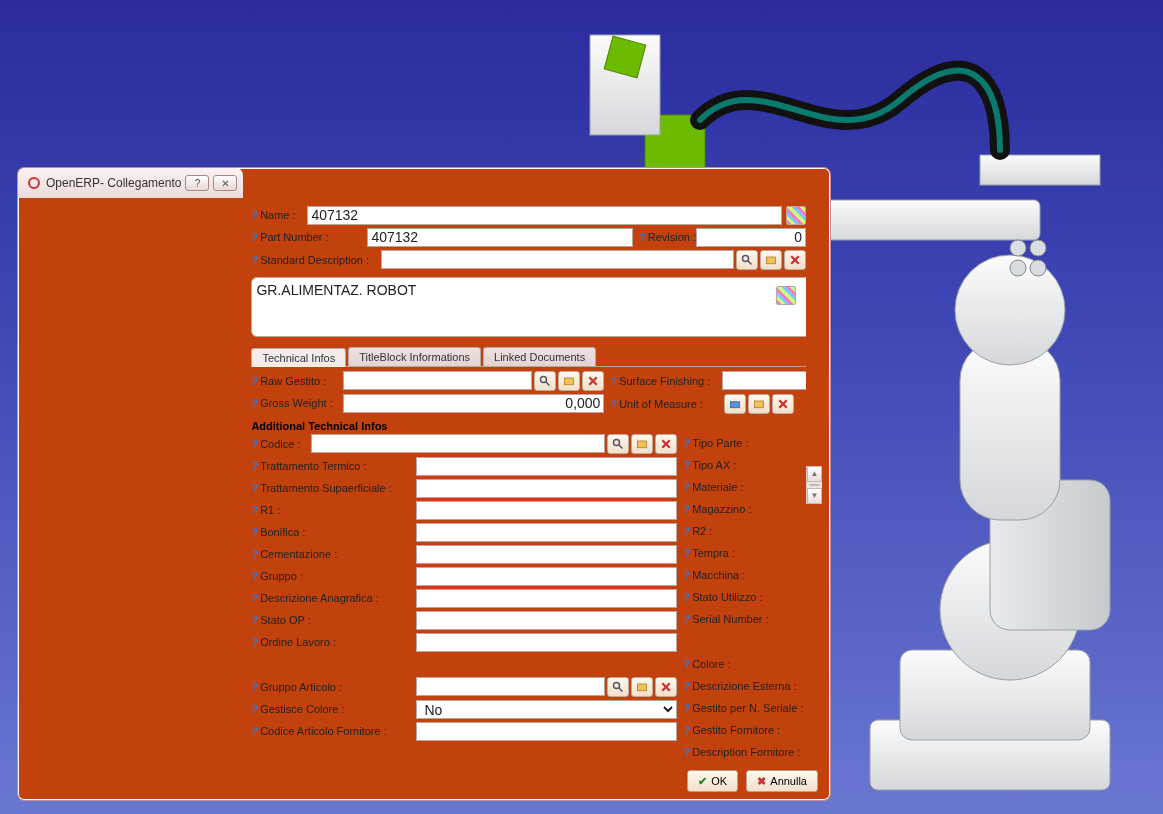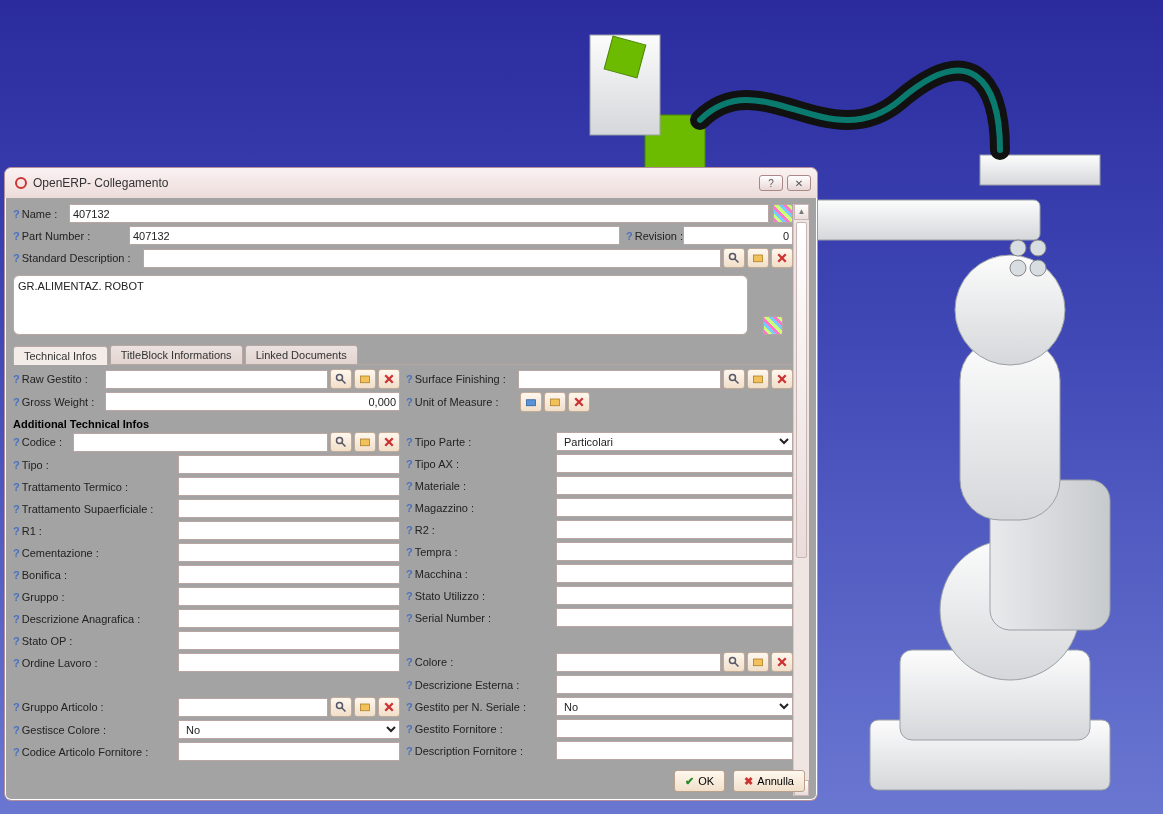--- a/index.html
+++ b/index.html
@@ -3,36 +3,36 @@
 <meta charset="utf-8">
 <style>
 * { box-sizing: border-box; margin: 0; padding: 0; font-family: "Segoe UI", Tahoma, sans-serif; }
 body { width: 1163px; height: 814px; background: linear-gradient(180deg, #2b2b9e 0%, #3f47b5 40%, #6a77d1 100%); position: relative; overflow: hidden; }
 
 
 #robot { position: absolute; inset: 0; pointer-events: none; }
 #robot svg { width: 100%; height: 100%; }
 
 
-.dialog { position: absolute; left: 4px; top: 167px; width: 814px; height: 634px; background: #a3a3a3; border: 1px solid #b58f99; border-radius: 7px; box-shadow: 0 0 0 1px #fff inset; display: flex; flex-direction: column; }
+.dialog { position: absolute; left: 17px; top: 167px; width: 814px; height: 634px; background: #c2410c; border: 1px solid #b58f99; border-radius: 7px; box-shadow: 0 0 0 1px #fff inset; display: flex; flex-direction: row; }
 .titlebar { height: 30px; background: linear-gradient(180deg,#faf2f2 0%, #ecdcda 100%); border-radius: 7px 7px 0 0; display:flex; align-items:center; padding:0 6px 0 10px; font-size:12px; color:#333; }
 .titlebar .t-icon { width:12px; height:12px; border:2px solid #cc3333; border-radius:50%; margin-right:6px; }
 .titlebar .spacer { flex:1; }
 .winbtn { width:24px; height:16px; margin-left:4px; border:1px solid #a88; border-radius:3px; background:linear-gradient(180deg,#fff,#e8d7d5); display:flex; align-items:center; justify-content:center; font-size:10px; color:#555; cursor:pointer;}
-.body { flex:1; padding:6px 8px 4px 8px; overflow:hidden; position:relative; display:flex; }
+.body { flex:1; padding:6px 8px 4px 8px; overflow:hidden; position:relative; display:flex;align-items:center; }
 .scroll-col { flex:1; overflow:hidden; }
 .vscroll { width:16px; background:#efe6e4; border-left:1px solid #d8c7c5; display:flex; flex-direction:column; }
 .vscroll .arrow { height:16px; border:1px solid #c9b6b4; background:linear-gradient(180deg,#fff,#eadcdb); font-size:8px; text-align:center; line-height:14px; color:#777;}
 .vscroll .track { flex:1; }
 .vscroll .thumb { height:60%; margin:2px; border:1px solid #c9b6b4; background:linear-gradient(180deg,#fff,#eadcdb); border-radius:2px;}
 
 .row { display:flex; align-items:center; margin-bottom:3px; }
 .lbl { font-size:11px; color:#222; display:flex; align-items:center; white-space:nowrap; }
 .lbl::before { content:"?"; color:#4a70c0; font-weight:bold; margin-right:2px; font-size:11px; }
-input.fld, .fld { height:19px; border:1px solid #b9a6a3; background:#fff; font-size:11px; padding:0 3px; color:#222; }
+input.fld, .fld { height:19px; border:1px solid #b9a6a3; background:#fff; font-size:14px; padding:0 3px; color:#222; }
 select.fld { height:19px; }
 textarea.fld { resize:none; }
 .iconbtn { width:22px; height:20px; border:1px solid #c2aa99; border-radius:3px; background:linear-gradient(180deg,#fff7ee,#f1dfc9); margin-left:2px; display:flex; align-items:center; justify-content:center; cursor:pointer; }
 .iconbtn svg { width:12px; height:12px; }
 .pushbtn { height:22px; padding:0 10px; border:1px solid #b9a08a; border-radius:3px; background:linear-gradient(180deg,#fff8ef,#f1e0ca); font-size:11px; display:flex; align-items:center; gap:4px; cursor:pointer;}
 
 .tabs { display:flex; border-bottom:1px solid #b8a6a3; margin-top:6px; }
 .tab { padding:3px 10px; font-size:11px; border:1px solid #b8a6a3; border-bottom:none; background:linear-gradient(180deg,#ece2df,#e2d4d1); margin-right:2px; border-radius:3px 3px 0 0; cursor:pointer; color:#333;}
 .tab.active { background:#f4ece9; position:relative; top:1px; }
 
@@ -238,41 +238,37 @@
                   </svg>
                 </span>
               <span class="iconbtn">
                   <svg viewBox="0 0 16 16">
                     <line x1="3" y1="3" x2="13" y2="13" stroke="#c33" stroke-width="3"></line>
                     <line x1="13" y1="3" x2="3" y2="13" stroke="#c33" stroke-width="3"></line>
                   </svg>
                 </span>
             </div>
             <div class="row">
-                <span class="lbl" style="width:165px">Tipo :</span>
-                <input class="fld" style="flex: 1 1 0%;">
-              </div>
-            <div class="row">
                 <span class="lbl" style="width:165px">Trattamento Termico :</span>
                 <input class="fld" style="flex: 1 1 0%;">
               </div>
             <div class="row">
                 <span class="lbl" style="width:165px">Trattamento Supaerficiale :</span>
                 <input class="fld" style="flex: 1 1 0%;">
               </div>
             <div class="row">
                 <span class="lbl" style="width:165px">R1 :</span>
                 <input class="fld" style="flex: 1 1 0%;">
               </div>
             <div class="row">
+                <span class="lbl" style="width:165px">Bonifica :</span>
+                <input class="fld" style="flex: 1 1 0%;">
+              </div>
+            <div class="row">
                 <span class="lbl" style="width:165px">Cementazione :</span>
-                <input class="fld" style="flex: 1 1 0%;">
-              </div>
-            <div class="row">
-                <span class="lbl" style="width:165px">Bonifica :</span>
                 <input class="fld" style="flex: 1 1 0%;">
               </div>
             <div class="row">
                 <span class="lbl" style="width:165px">Gruppo :</span>
                 <input class="fld" style="flex: 1 1 0%;">
               </div>
             <div class="row">
                 <span class="lbl" style="width:165px">Descrizione Anagrafica :</span>
                 <input class="fld" style="flex: 1 1 0%;">
               </div>

